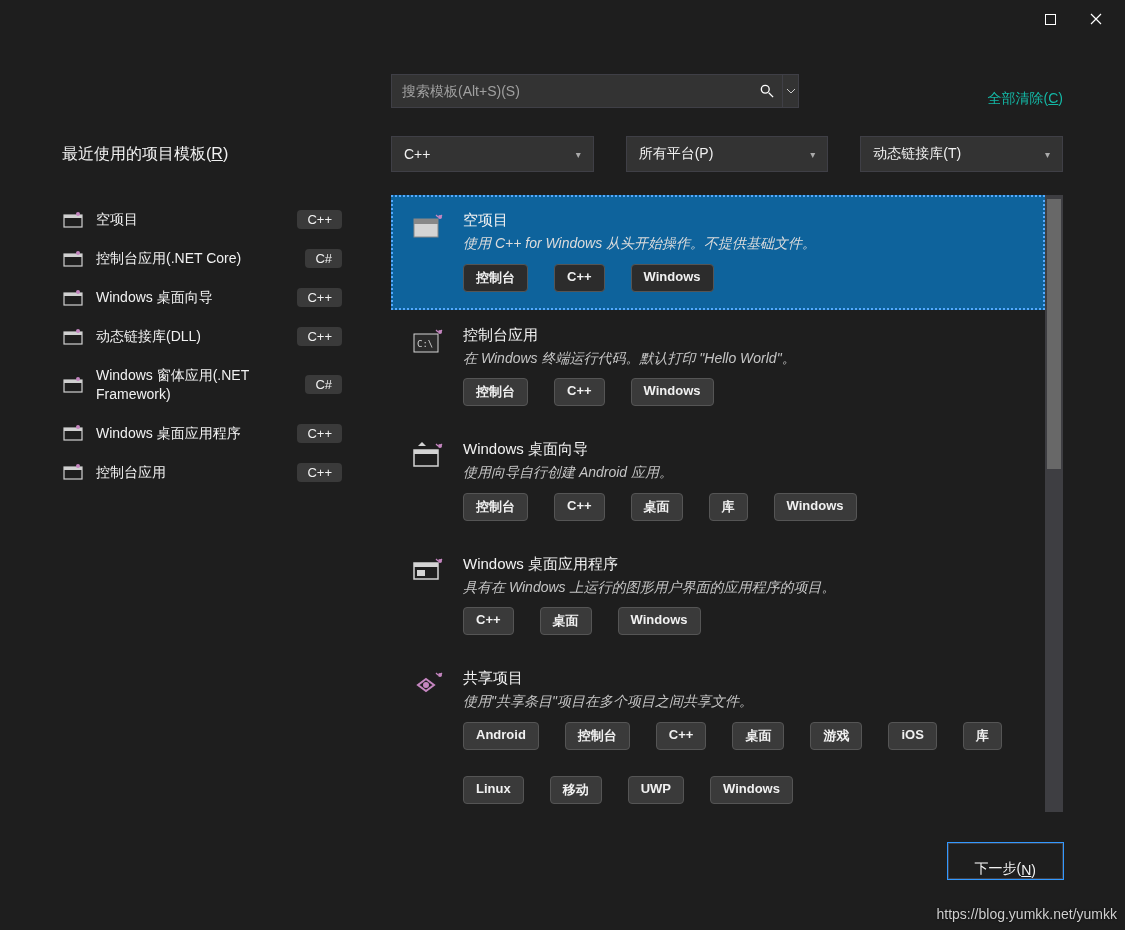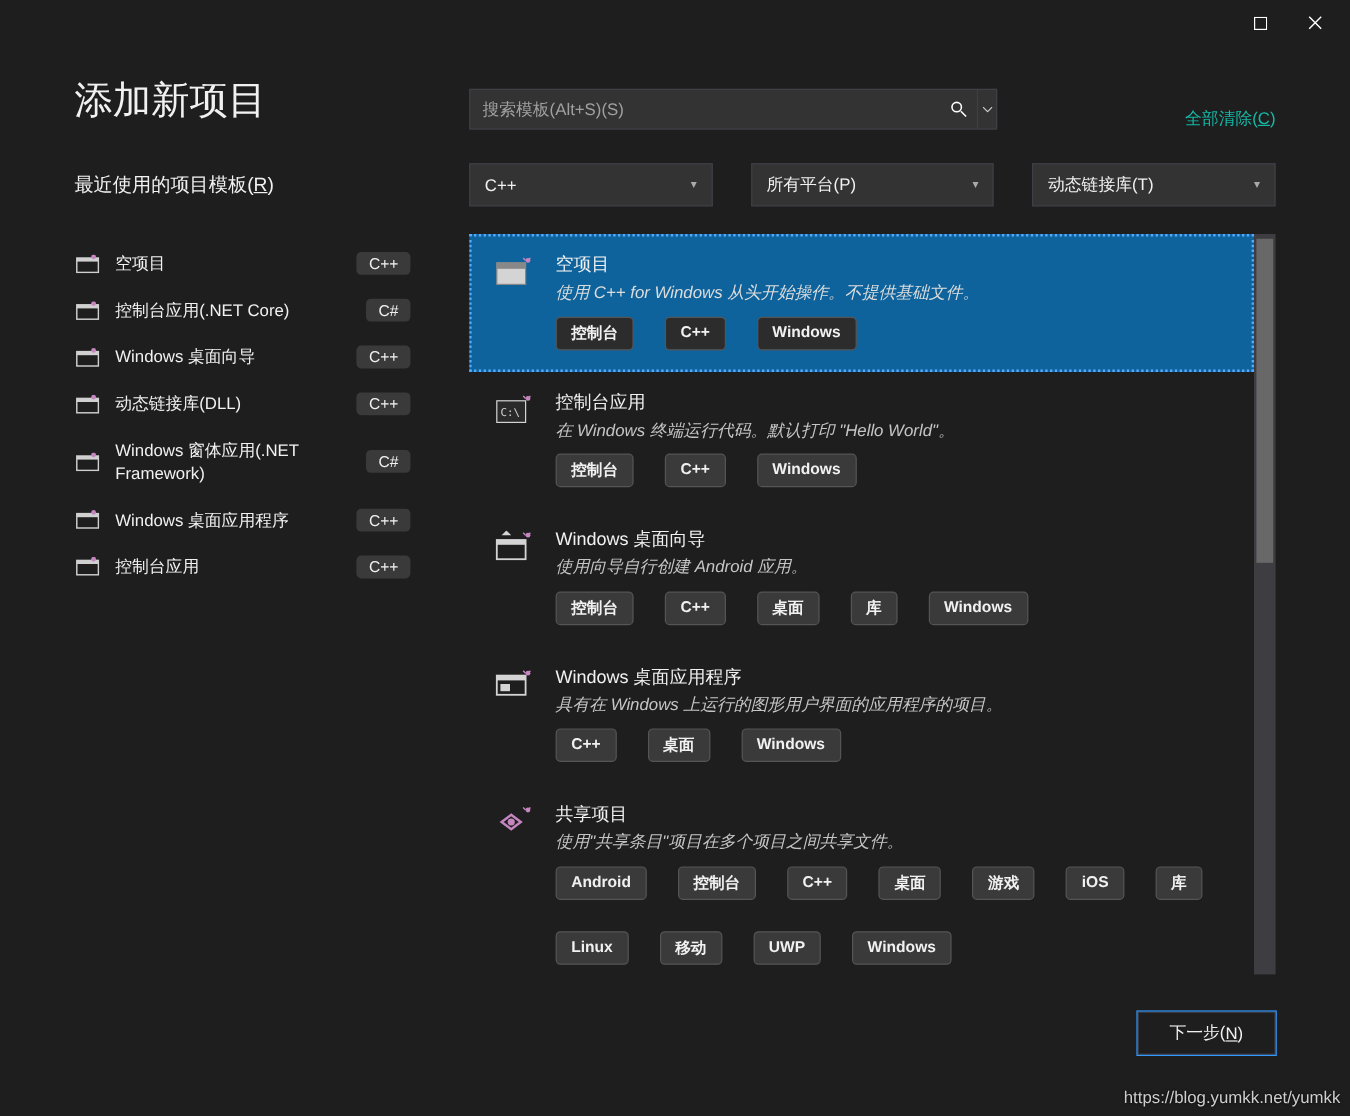--- a/index.html
+++ b/index.html
@@ -18,21 +18,21 @@
   }
   .win-btn {
     width: 46px; height: 32px; display: flex; align-items: center; justify-content: center;
     color: #fff; cursor: pointer;
   }
   .win-btn svg { display:block; }
   .page-title {
     font-size: 32px; font-weight: 300; color: #f1f1f1; flex: 0 0 330px;
   }
   .search-wrap {
-    position: absolute; top: 74px; left: 391px; width: 440px; height: 34px;
+    position: absolute; top: 74px; left: 391px; width: 408px; height: 34px;
     display: flex; background: #333333; border: 1px solid #3f3f46;
   }
   .search-input {
     flex: 1; background: transparent; border: 0; color: #f1f1f1;
     padding: 0 10px; font-size: 14px; outline: none;
   }
   .search-input::placeholder { color: #a0a0a0; }
   .search-btn {
     width: 30px; display: flex; align-items: center; justify-content: center; color: #f1f1f1;
   }
@@ -112,21 +112,21 @@
   }
   .titem.selected .tag { background: #2c2c2c; }
 
   
   .footer {
     position: absolute; left: 0; right: 0; bottom: 46px; height: 46px;
     display: flex; justify-content: flex-end; align-items: center; padding-right: 62px;
   }
   .next-btn {
     height: 36px; padding: 0 26px; background: transparent; border: 1px solid #3f3f46;
-    color: #f1f1f1; font-size: 14px; display:flex; align-items:center; cursor:pointer;
+    color: #f1f1f1; font-size: 14px; display:flex; align-items:flex-end; cursor:pointer;
     outline: 1px solid #3399ff; outline-offset: 0;
   }
   .next-btn .u { text-decoration: underline; }
 
   .watermark {
     position: absolute; bottom: 8px; right: 8px; color: #cfcfcf; font-size: 14px;
     text-shadow: 0 0 2px #000;
   }
 </style>
 </head>
@@ -140,21 +140,20 @@
           <rect x="0.5" y="0.5" width="10" height="10" fill="none" stroke="#fff" stroke-width="1"></rect>
         </svg>
     </div>
     <div class="win-btn">
       <svg width="12" height="12" viewBox="0 0 12 12">
           <path d="M1 1 L11 11 M11 1 L1 11" stroke="#fff" stroke-width="1.2"></path>
         </svg>
     </div>
   </div>
 
-  <div class="page-title" style="position:absolute; top:62px; left:62px;">添加新项目</div>
 
   <div class="search-wrap">
     <input class="search-input" placeholder="搜索模板(Alt+S)(S)" style="">
     <div class="search-btn">
       <svg width="14" height="14" viewBox="0 0 16 16">
           <circle cx="6" cy="6" r="4.5" fill="none" stroke="#fff" stroke-width="1.5"></circle>
           <path d="M10 10 L15 15" stroke="#fff" stroke-width="1.5"></path>
         </svg>
     </div>
     <div class="search-dd">

